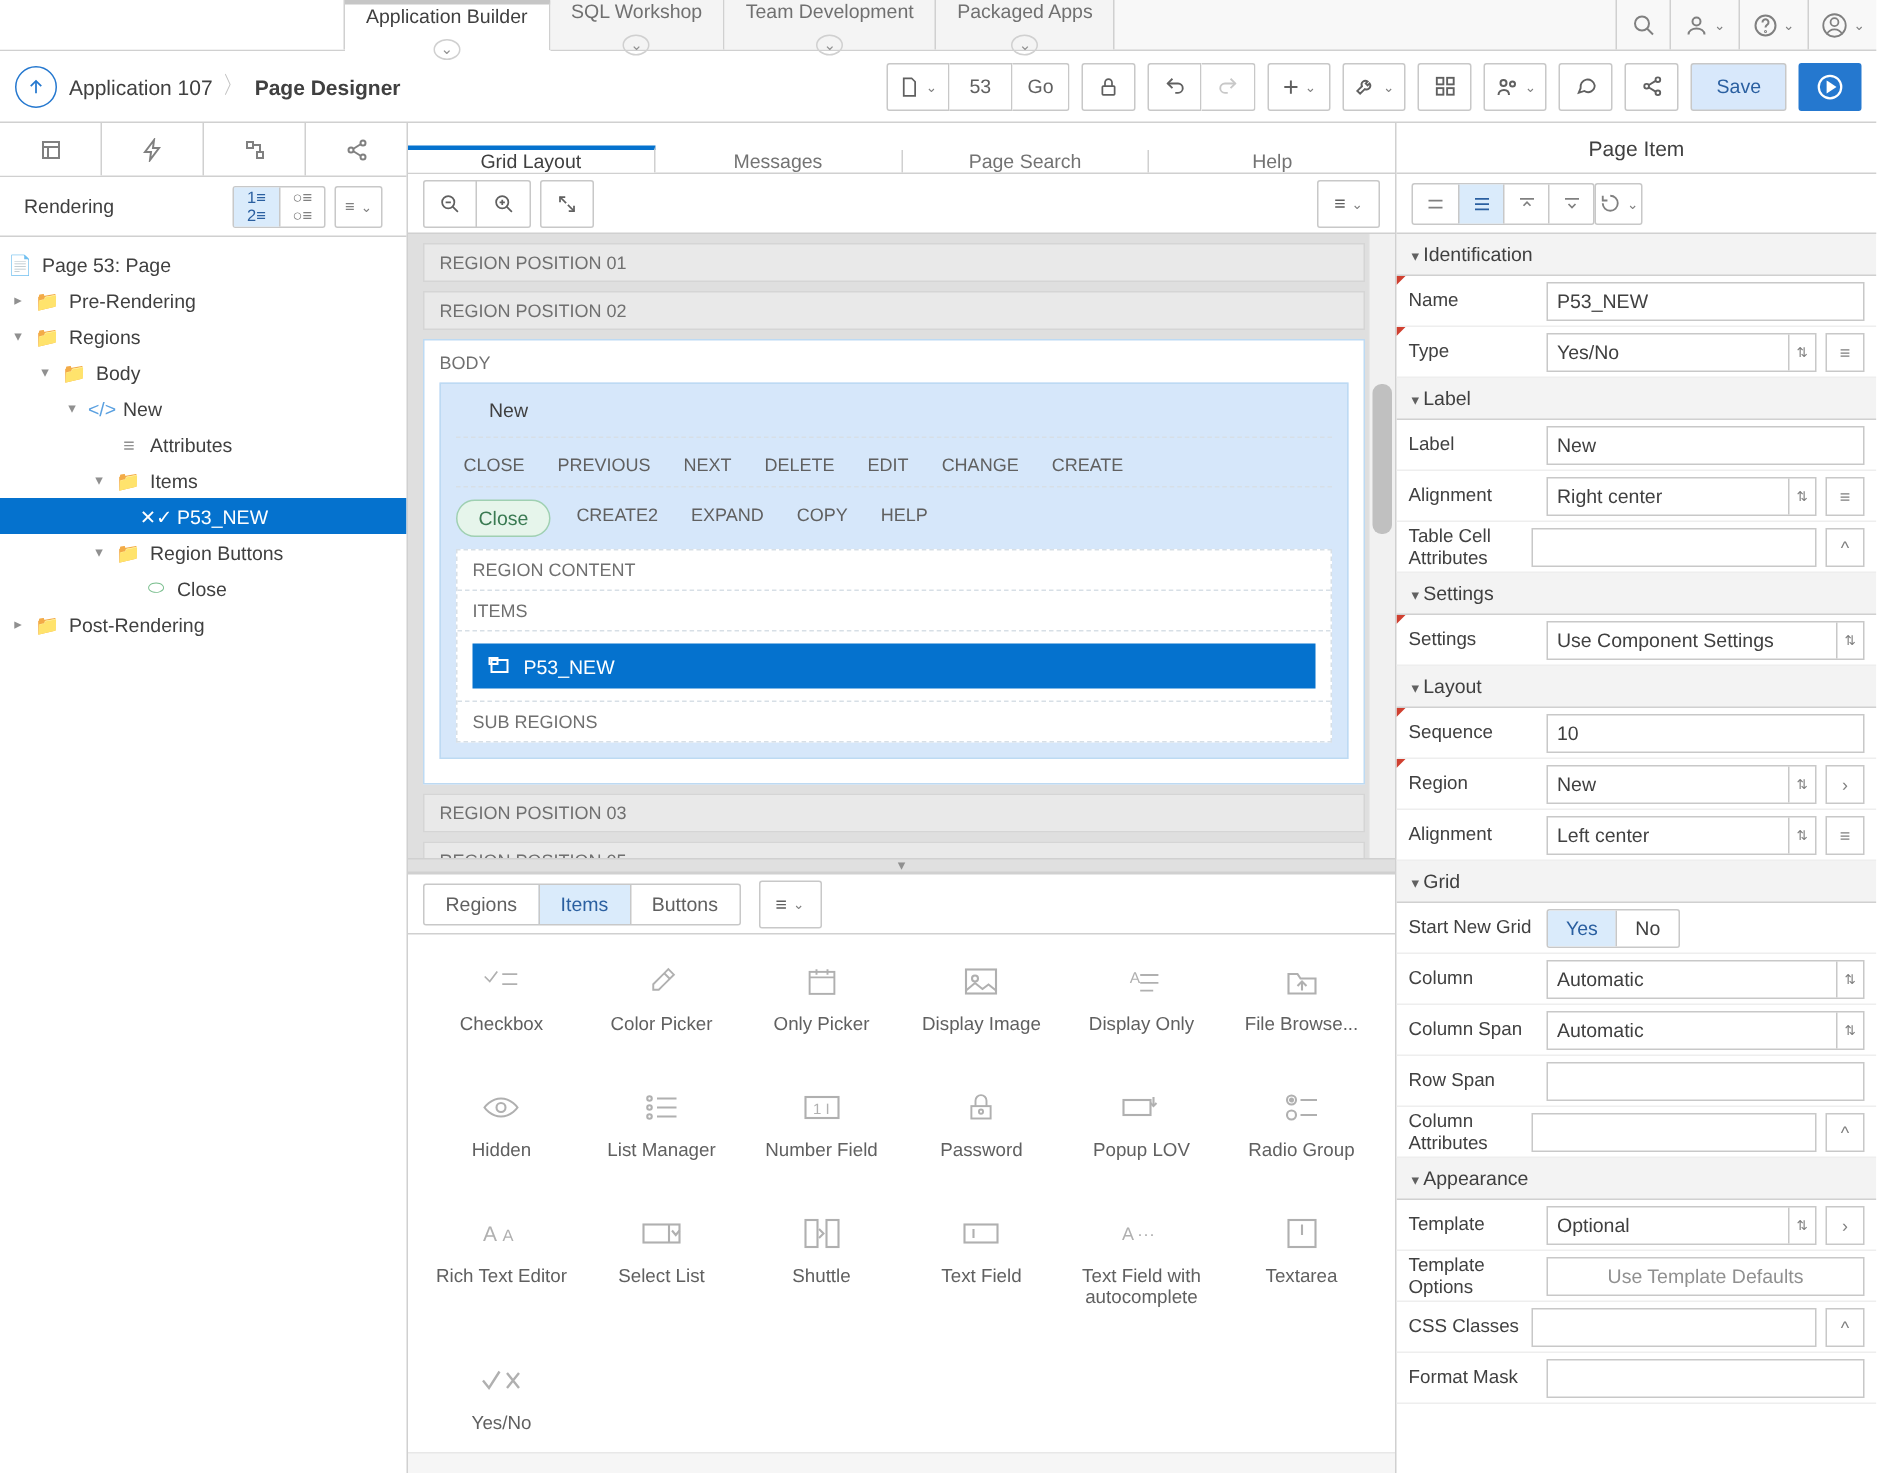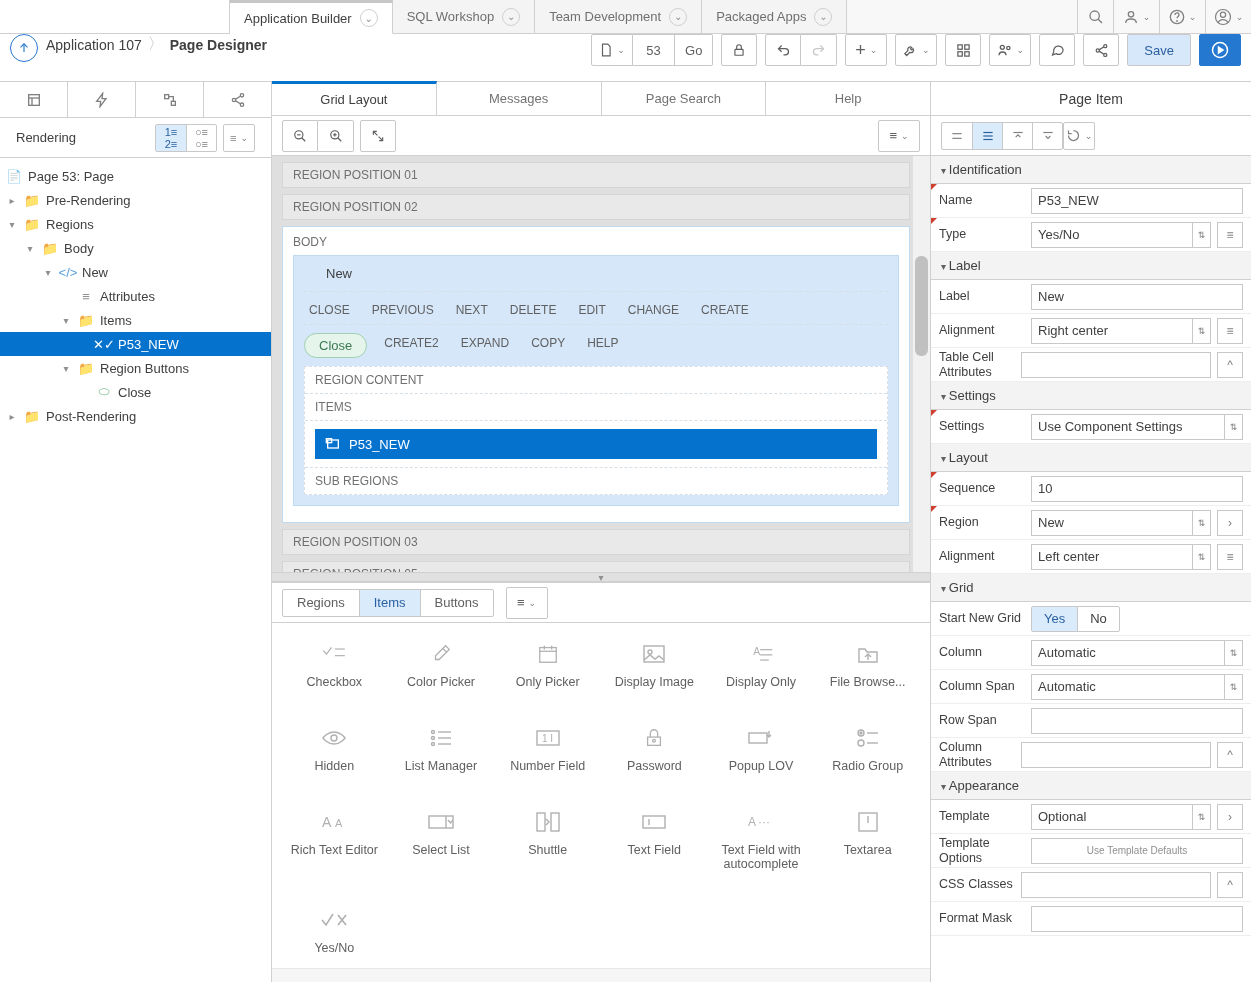--- a/index.html
+++ b/index.html
@@ -14,29 +14,29 @@
     --gblue:#daebfb;
     --dash:#d7dfe6;
   }
   *{box-sizing:border-box;font-family:"Helvetica Neue",Arial,sans-serif;}
   body{margin:0;background:#fff;color:var(--txt);font-size:13px;width:1251px;}
   svg{display:block}
 
   
   .menubar{display:flex;height:34px;border-bottom:1px solid var(--bdr);background:#f8f8f8;}
   .menubar .spacer-left{width:230px;border-right:1px solid var(--bdr);background:#fff;}
-  .tab{display:flex;align-items:center;gap:8px;padding:0 14px;border-right:1px solid var(--bdr);background:#f4f4f4;color:#707070;font-size:13px;}
+  .tab{display:flex;align-items:center;gap:8px;padding:0 14px;border-right:1px solid var(--bdr);background:#f4f4f4;color:#707070;font-size:13px;flex-direction:column;}
   .tab.active{background:#fff;color:#404040;border-bottom:1px solid #fff;margin-bottom:-1px;border-top:3px solid #c6c6c6;}
   .chev{width:18px;height:18px;border:1px solid var(--bdr);border-radius:50%;display:flex;align-items:center;justify-content:center;color:#909090;font-size:10px;}
   .menubar .grow{flex:1}
   .iconbtn{width:36px;height:33px;border-left:1px solid var(--bdr);display:flex;align-items:center;justify-content:center;color:#808080;}
   .iconbtn.wide{width:46px}
 
   
-  .toolbar{display:flex;align-items:flex-start;height:48px;padding:0 10px;border-bottom:1px solid var(--bdr);gap:8px;}
+  .toolbar{display:flex;align-items:center;height:48px;padding:0 10px;border-bottom:1px solid var(--bdr);gap:8px;}
   .crumb-up{width:28px;height:28px;border:1px solid var(--blue2);border-radius:50%;display:flex;align-items:center;justify-content:center;color:var(--blue2);}
   .crumb{display:flex;align-items:center;color:#404040;font-size:14px;}
   .crumb .sep{color:#c0c0c0;margin:0 6px;font-size:16px;}
   .toolbar .grow{flex:1}
   .btn{height:32px;border:1px solid var(--bdr2);background:#fff;border-radius:2px;display:inline-flex;align-items:center;justify-content:center;color:#606060;font-size:13px;}
   .btn-group{display:inline-flex}
   .btn-group .btn{border-radius:0;}
   .btn-group .btn:first-child{border-top-left-radius:2px;border-bottom-left-radius:2px}
   .btn-group .btn:last-child{border-top-right-radius:2px;border-bottom-right-radius:2px}
   .btn-group .btn + .btn{border-left:none}
@@ -67,21 +67,21 @@
   .mini-grp .on{background:var(--gblue);color:#2a5fa0}
 
   .tree{padding:6px 0;font-size:13px;color:#404040;flex:1;overflow:auto}
   .tn{display:flex;align-items:center;height:24px;gap:6px;}
   .tw{width:12px;text-align:center;color:#909090;font-size:10px;display:inline-block}
   .tic{width:16px;display:inline-flex;align-items:center;justify-content:center;color:#909090}
   .tn.sel{background:var(--blue);color:#fff}
   .tn.sel .tic, .tn.sel .tw{color:#fff}
 
   
-  .ctabs{display:flex;height:34px;border-bottom:1px solid var(--bdr);}
+  .ctabs{display:flex;height:34px;border-bottom:1px solid var(--bdr);align-items:flex-end;}
   .ctab{flex:1;border-right:1px solid var(--bdr);display:flex;align-items:center;justify-content:center;font-size:13px;color:#737373}
   .ctab.active{background:#fff;color:#404040;border-top:3px solid var(--blue);margin-top:-1px}
   .ctab:last-child{border-right:none}
 
   .ctools{display:flex;align-items:center;height:40px;padding:0 10px;border-bottom:1px solid var(--bdr);gap:6px;}
   .ctools .grow{flex:1}
 
   .canvas{flex:1;background:#dfdfdf;overflow:auto;padding:0 20px 10px 10px;position:relative}
   .rslot{background:#e9e9e9;border:1px solid #d5d5d5;margin-top:6px;padding:5px 10px;font-size:12px;color:#707070}
   .region{background:#fff;border:1px solid var(--lblue2);margin-top:6px;padding:8px 10px}
@@ -122,21 +122,21 @@
   .prow .lbl{width:86px;font-size:12.5px;color:#404040;line-height:1.2}
   .pinput{flex:1;height:26px;border:1px solid var(--bdr2);padding:0 6px;font-size:13px;color:#404040;background:#fff}
   .psel{flex:1;height:26px;border:1px solid var(--bdr2);background:#fff;display:flex;align-items:center;padding:0 6px;font-size:13px;position:relative}
   .psel .sch{position:absolute;right:0;top:0;bottom:0;width:18px;border-left:1px solid var(--bdr2);display:flex;align-items:center;justify-content:center;color:#808080;font-size:9px}
   .pbtn{width:26px;height:26px;border:1px solid var(--bdr2);display:flex;align-items:center;justify-content:center;color:#808080;background:#fff;font-size:12px;flex-shrink:0}
   .ynes{display:inline-flex;border:1px solid var(--bdr2);height:26px;border-radius:2px;overflow:hidden}
   .ynes div{padding:0 12px;display:flex;align-items:center;font-size:13px}
   .ynes .on{background:var(--gblue);color:#2a5fa0}
   .ynes div + div{border-left:1px solid var(--bdr2)}
   .redtick{position:absolute;left:0;top:0;width:0;height:0;border-top:6px solid #d04030;border-right:6px solid transparent}
-  .pbtn-wide{flex:1;height:26px;border:1px solid var(--bdr2);display:flex;align-items:center;justify-content:center;color:#909090;font-size:10px;background:#fff;}
+  .pbtn-wide{flex:1;height:26px;border:1px solid var(--bdr2);display:flex;align-items:center;justify-content:center;color:#909090;font-size:13px;background:#fff;}
 </style>
 </head>
 <body>
 
 <div class="menubar">
   <div class="spacer-left"></div>
   <div class="tab active">
       <span>Application Builder</span>
       <span class="chev">⌄</span>
     </div>

